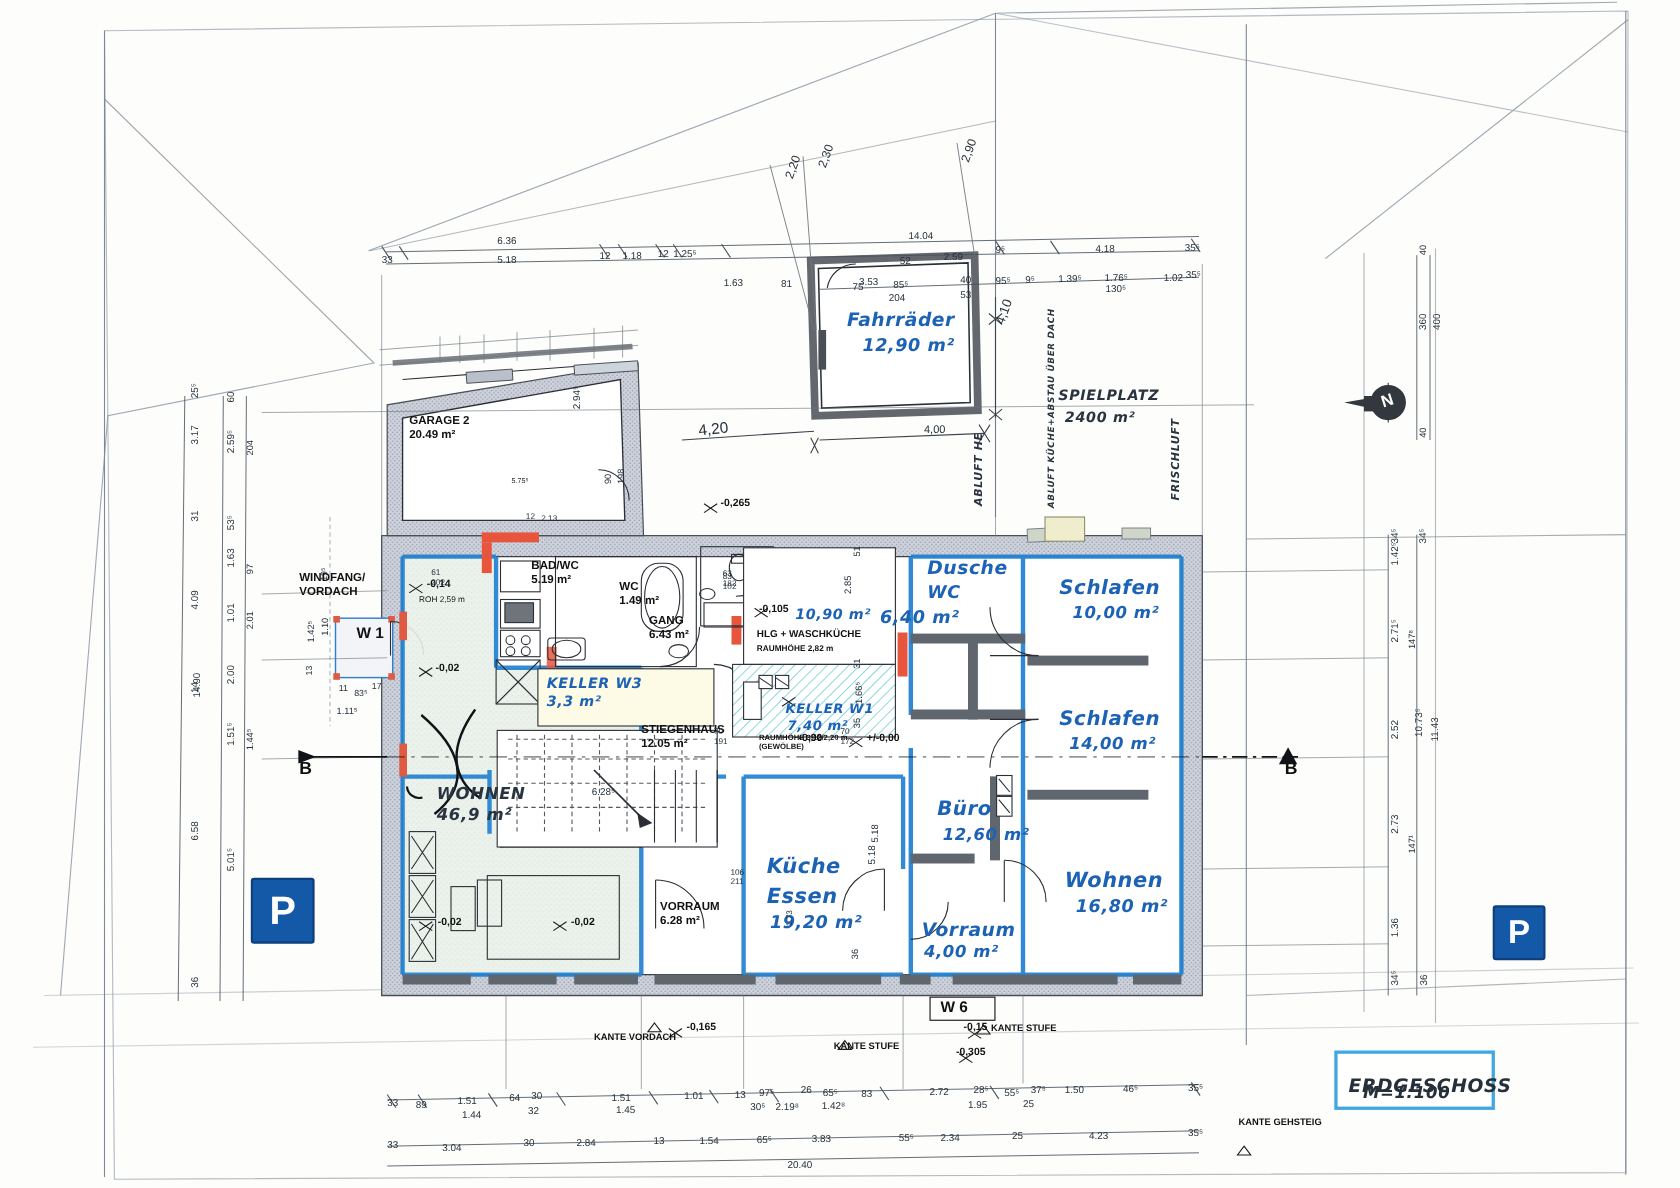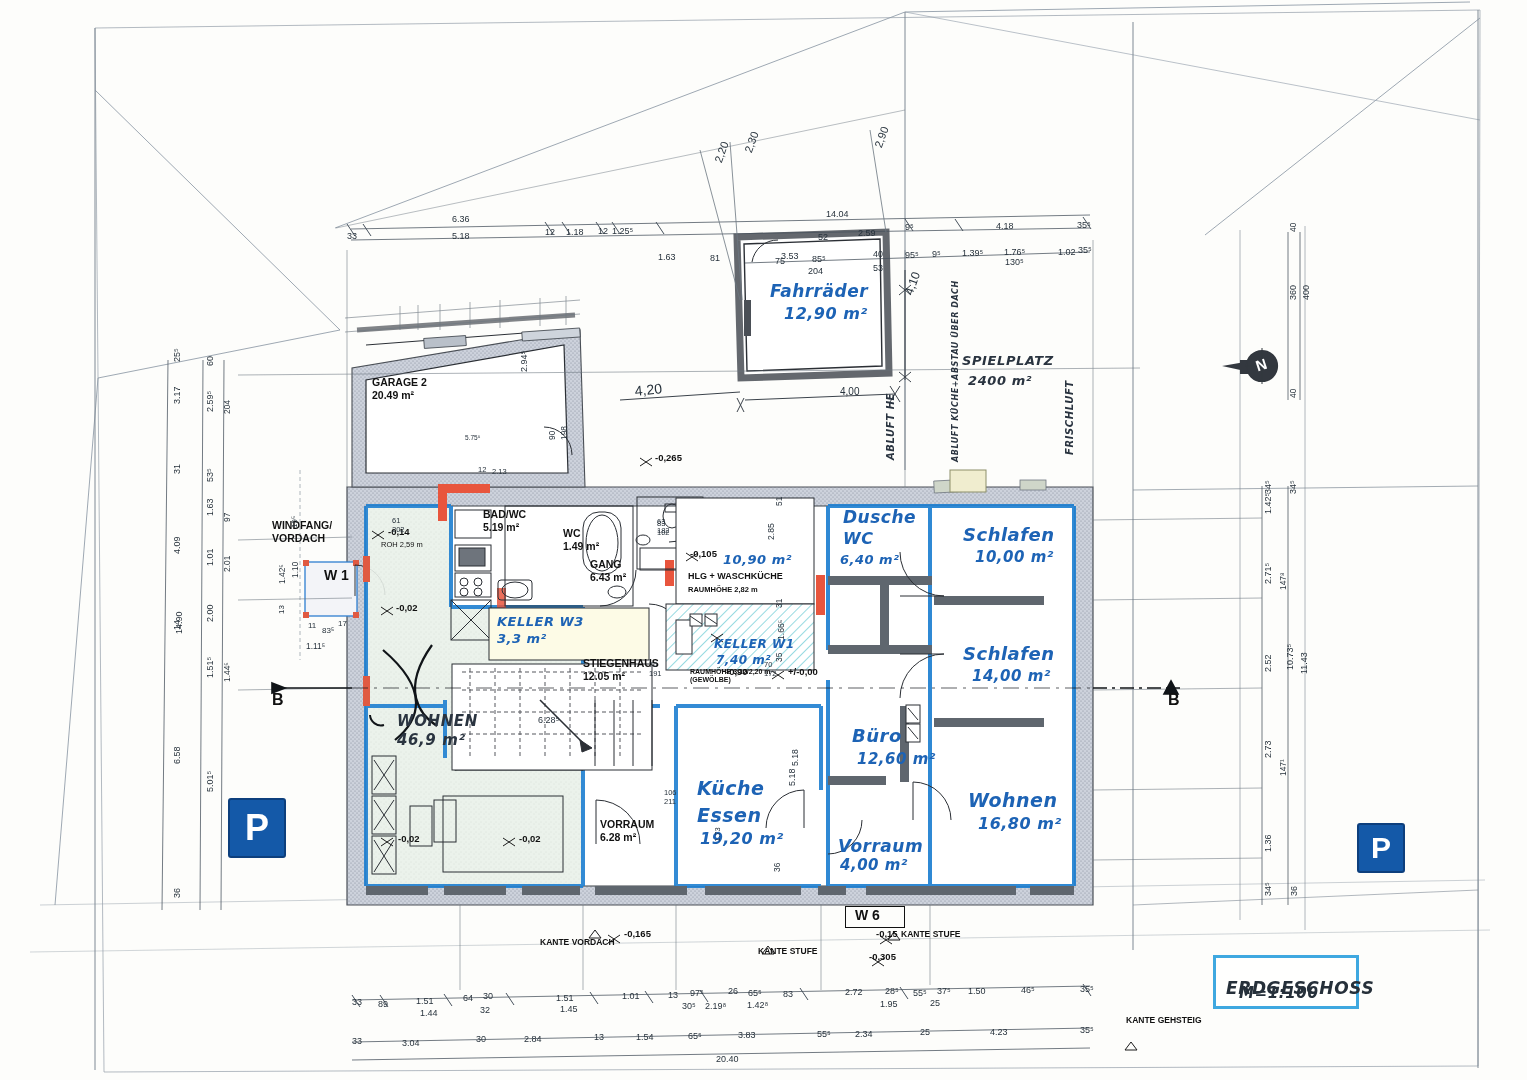--- a/index.html
+++ b/index.html
@@ -503,21 +503,21 @@
   <div class="t" style="left:690px;top:676px;font-size:7px;font-weight:bold;color:#111;">(GEWÖLBE)</div>
 
   <div class="t hand" style="left:497px;top:615px;font-size:13px;">KELLER W3</div>
   <div class="t hand" style="left:497px;top:632px;font-size:13px;">3,3 m²</div>
 
   <div class="t hand" style="left:770px;top:283px;font-size:17px;">Fahrräder</div>
   <div class="t hand" style="left:784px;top:306px;font-size:16px;">12,90 m²</div>
 
   <div class="t hand" style="left:843px;top:509px;font-size:17px;">Dusche</div>
   <div class="t hand" style="left:843px;top:531px;font-size:16px;">WC</div>
-  <div class="t hand" style="left:840px;top:553px;font-size:13px;">6,40 m²</div>
+  <div class="t hand" style="left:800px;top:553px;font-size:16px;">6,40 m²</div>
 
   <div class="t hand" style="left:963px;top:526px;font-size:18px;">Schlafen</div>
   <div class="t hand" style="left:975px;top:550px;font-size:15px;">10,00 m²</div>
 
   <div class="t hand" style="left:963px;top:645px;font-size:18px;">Schlafen</div>
   <div class="t hand" style="left:972px;top:669px;font-size:15px;">14,00 m²</div>
 
   <div class="t hand" style="left:852px;top:727px;font-size:18px;">Büro</div>
   <div class="t hand" style="left:857px;top:752px;font-size:15px;">12,60 m²</div>
 

